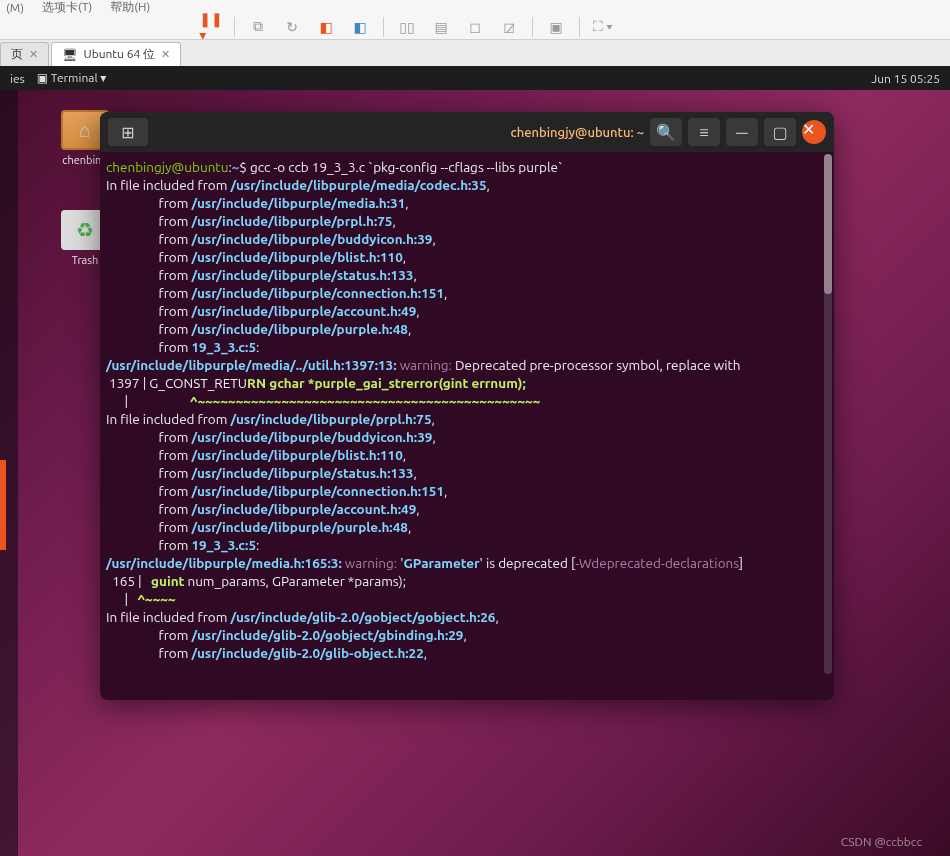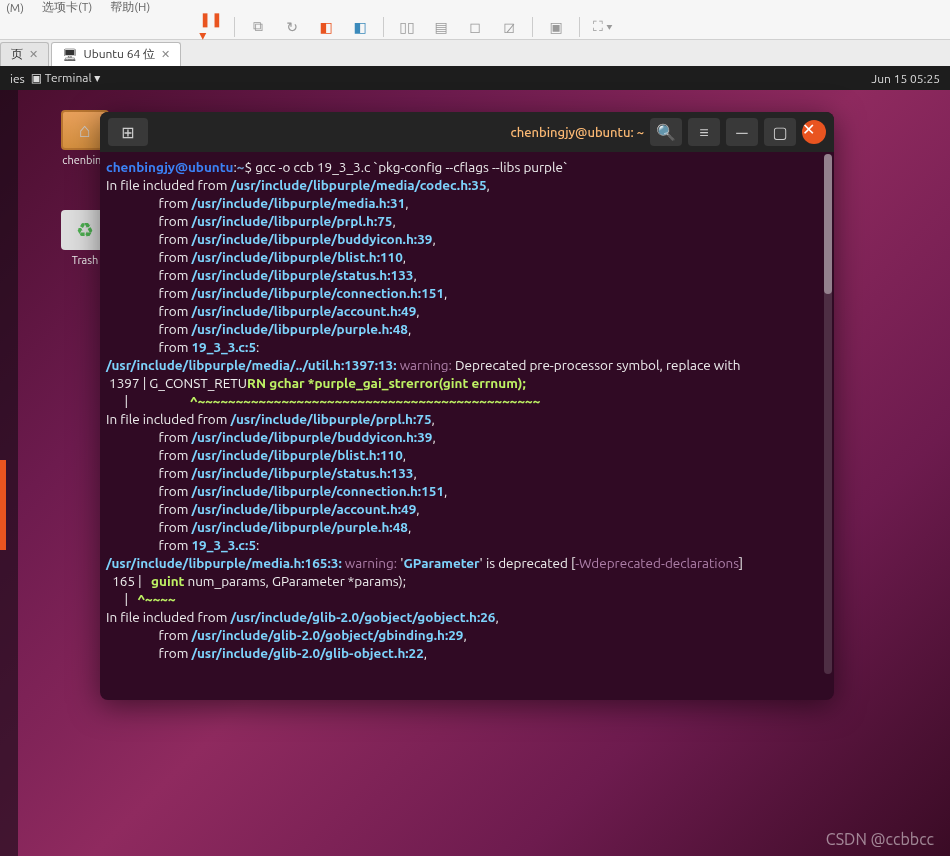--- a/index.html
+++ b/index.html
@@ -13,21 +13,21 @@
 
 
 .tabs { height: 26px; background: #ececec; display: flex; align-items: flex-end; padding-left: 0px; }
 .tab { height: 24px; padding: 4px 10px; background: #fff; border: 1px solid #bbb; border-bottom: none; border-radius: 3px 3px 0 0; font-size: 12px; margin-right: 2px; display: flex; align-items: center; gap: 6px; color: #333; }
 .tab.inactive { background: #e4e4e4; }
 .tab-close { color: #888; font-size: 11px; cursor: pointer; }
 
 
 .vm-area { height: 790px; background: #1a0a1a; position: relative; overflow: hidden; }
 .topbar { height: 24px; background: #1d1d1d; display: flex; align-items: center; justify-content: space-between; color: #ddd; font-size: 12px; padding: 0 10px; }
-.topbar-left { display: flex; align-items: center; gap: 6px; }
+.topbar-left { display: flex; align-items: center; gap: 12px; }
 .topbar-clock { color: #ddd; }
 
 
 .desktop { position: absolute; top: 24px; left: 0; right: 0; bottom: 0; background: linear-gradient(135deg, #4a0e2e 0%, #6d1b4e 25%, #8f2a5f 50%, #6d1b4e 75%, #3a0b25 100%); }
 .launcher { position: absolute; left: 0; top: 0; width: 18px; height: 100%; background: rgba(20,10,20,0.6); }
 .launcher-hint { position: absolute; left: 0; top: 370px; width: 6px; height: 90px; background: #e95420; }
 
 
 .dicon { position: absolute; left: 50px; width: 70px; text-align: center; color: #eee; font-size: 11px; }
 .dicon.home { top: 20px; }
@@ -39,29 +39,29 @@
 
 .terminal { position: absolute; top: 22px; left: 100px; width: 734px; height: 588px; background: #300a24; border-radius: 8px; box-shadow: 0 6px 30px rgba(0,0,0,0.5); display: flex; flex-direction: column; }
 .term-titlebar { height: 40px; background: #242424; border-radius: 8px 8px 0 0; display: flex; align-items: center; padding: 0 8px; gap: 6px; }
 .tb-left { width: 40px; height: 28px; background: #393939; border-radius: 4px; display: flex; align-items: center; justify-content: center; color: #ccc; }
 .tb-title { flex: 1; text-align: right; color: #fdba74; font-size: 13px; font-weight: 500; }
 .tb-btn { width: 32px; height: 28px; background: #393939; border-radius: 4px; display: flex; align-items: center; justify-content: center; color: #ccc; }
 .tb-close { background: #e95420; color: #fff; border-radius: 50%; width: 24px; height: 24px; }
 .term-body { flex: 1; padding: 6px; font-family: 'Ubuntu Mono', monospace; font-size: 13.5px; line-height: 18px; color: #eee; overflow: hidden; white-space: pre; position: relative; }
 .scrollbar { position: absolute; right: 2px; top: 2px; width: 8px; height: 520px; background: rgba(255,255,255,0.15); border-radius: 4px; }
 .sb-thumb { position: absolute; top: 0; width: 8px; height: 140px; background: rgba(255,255,255,0.4); border-radius: 4px; }
-.g { color: #3b82f6; font-weight: bold; }
+.g { color: #84cc16; font-weight: normal; }
 .b { color: #729fcf; font-weight: bold; }
 .w { color: #eee; }
 .bold { font-weight: bold; color: #7dd3fc; }
 .cyan { color: #bef264; font-weight: bold; }
 .warn { color: #ad7fa8; font-weight: normal; }
 
 
-.watermark { position: absolute; bottom: 8px; right: 16px; color: rgba(255,255,255,0.5); font-size: 16px; }
+.watermark { position: absolute; bottom: 8px; right: 28px; color: rgba(255,255,255,0.5); font-size: 12px; }
 </style>
 </head>
 <body>
 
 <div class="host-menu">
   <span>(M)</span>
   <span>选项卡(T)</span>
   <span>帮助(H)</span>
 </div>
 

